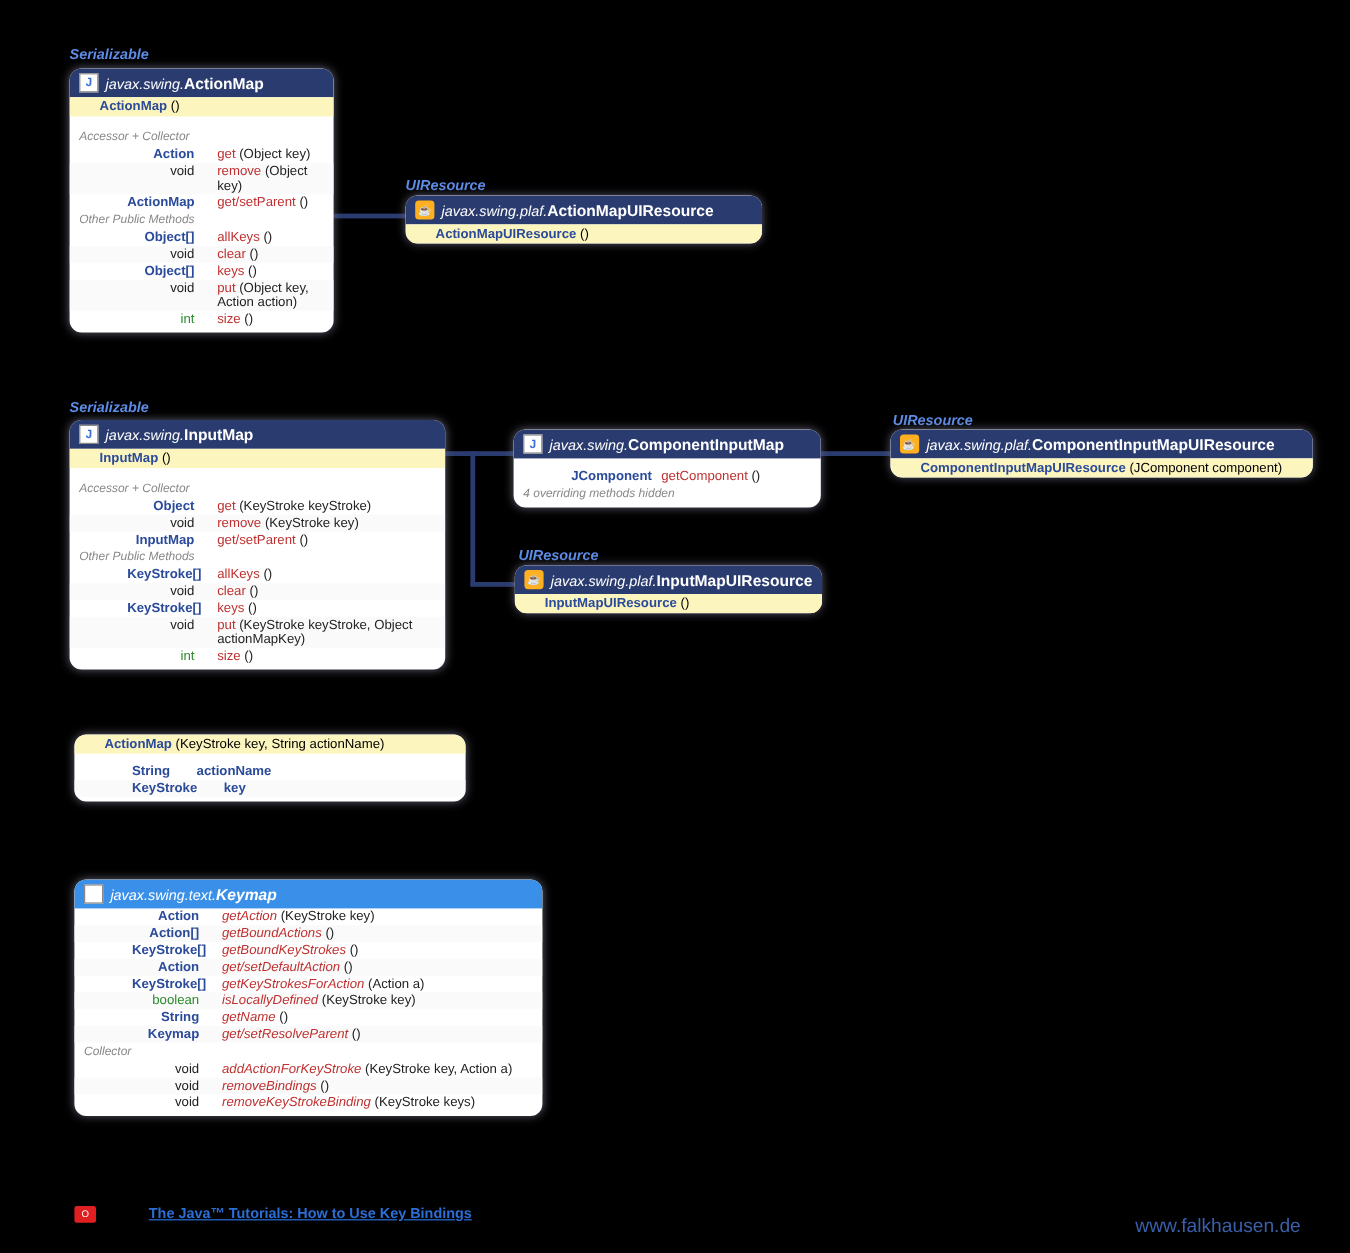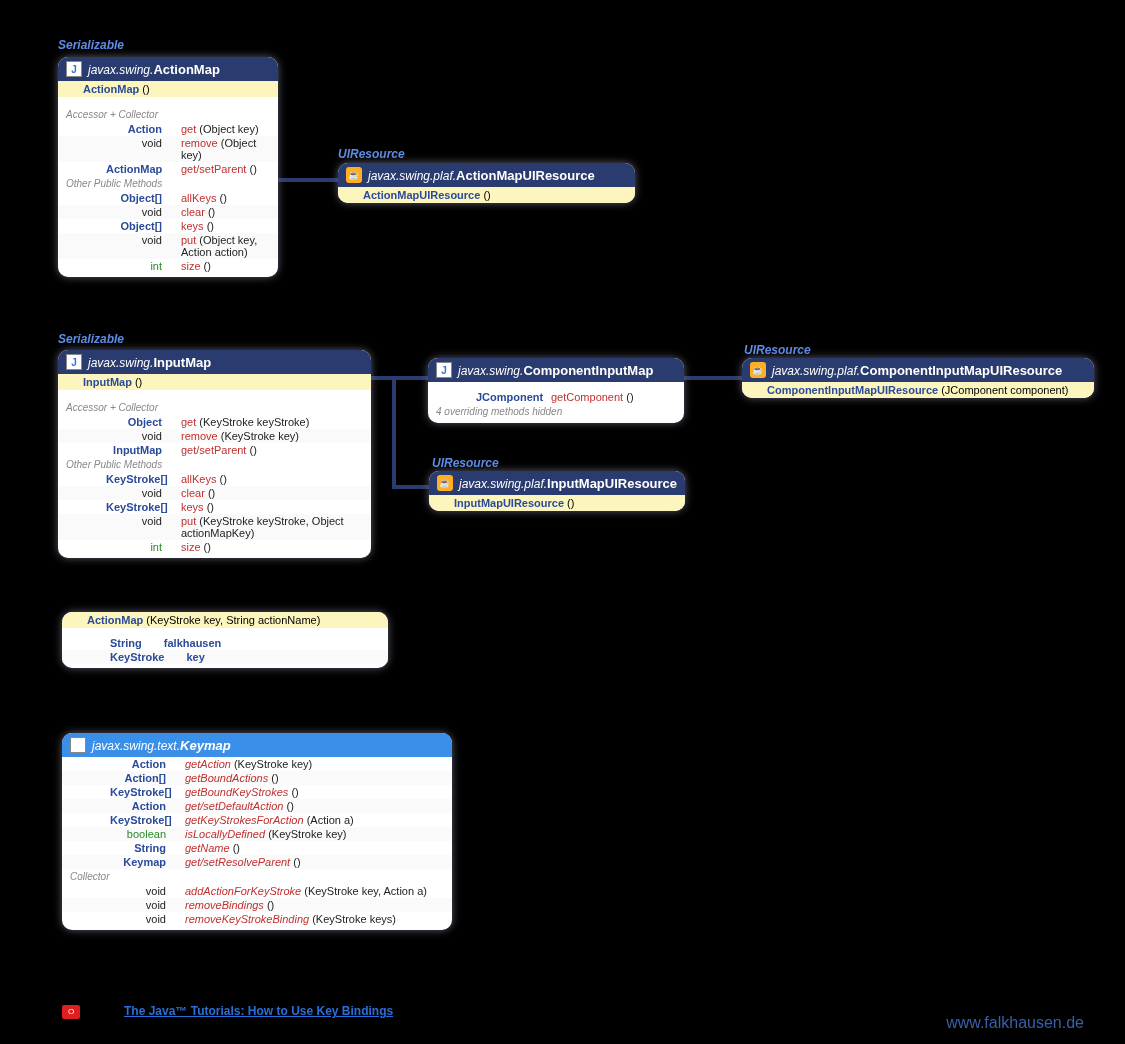--- a/index.html
+++ b/index.html
@@ -187,21 +187,21 @@
     <span class="icon-orange">☕</span>
     <span><span class="pkg">javax.swing.plaf.</span><span class="cls">InputMapUIResource</span></span>
   </div>
   <div class="yrow"><span class="c-nav">InputMapUIResource</span><span> ()</span></div>
 </div>
 
 <div class="box" style="left:62px;top:612px;width:326px">
   <div class="yrow"><span class="c-nav">ActionMap</span><span> (KeyStroke key, String actionName)</span></div>
   <div style="height:8px"></div>
   <div>
-      <div class="mrow"><span class="rt c-nav" style="width:auto;text-align:left;padding-left:0">String</span>&nbsp;<span class="c-nav">falkhausen</span></div>
+      <div class="mrow"><span class="rt c-nav" style="width:auto;text-align:left;padding-left:0">String</span>&nbsp;<span class="c-nav">actionName</span></div>
       <div class="mrow"><span class="rt c-nav" style="width:auto;text-align:left;padding-left:0">KeyStroke</span>&nbsp;<span class="c-nav">key</span></div>
     </div>
   <div style="height:4px"></div>
 </div>
 
 <div class="box" style="left:62px;top:733px;width:390px">
   <div class="hdr hdr-blue">
     <span class="icon-sq">
         <span style="font-size:9px">Tt</span>
       </span>

